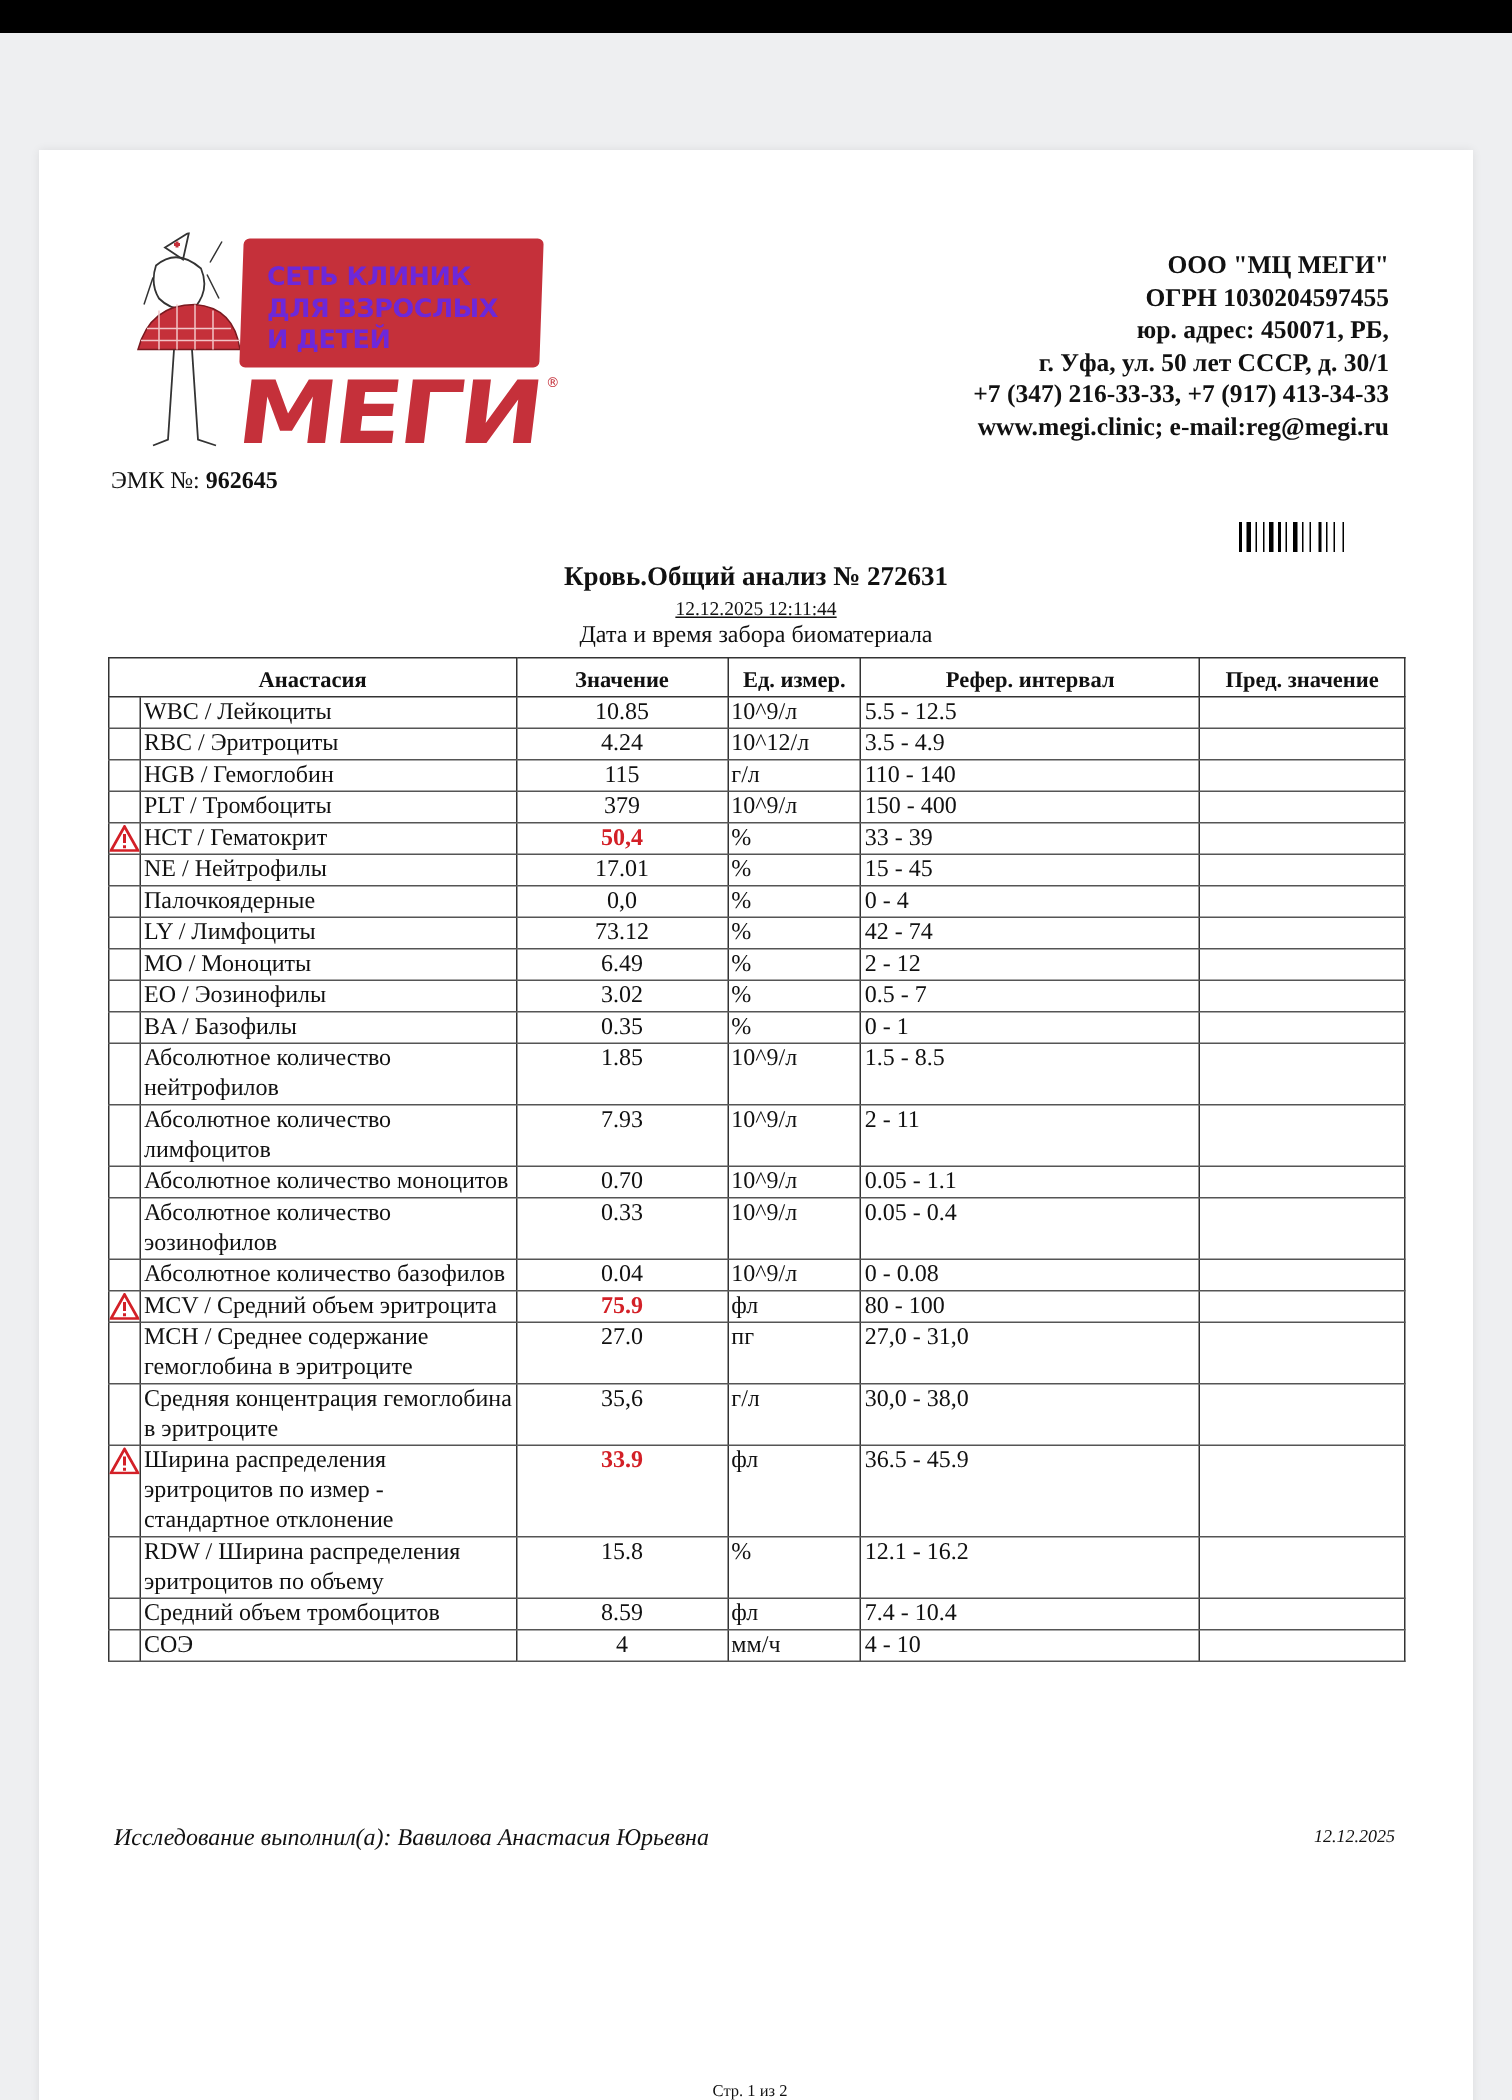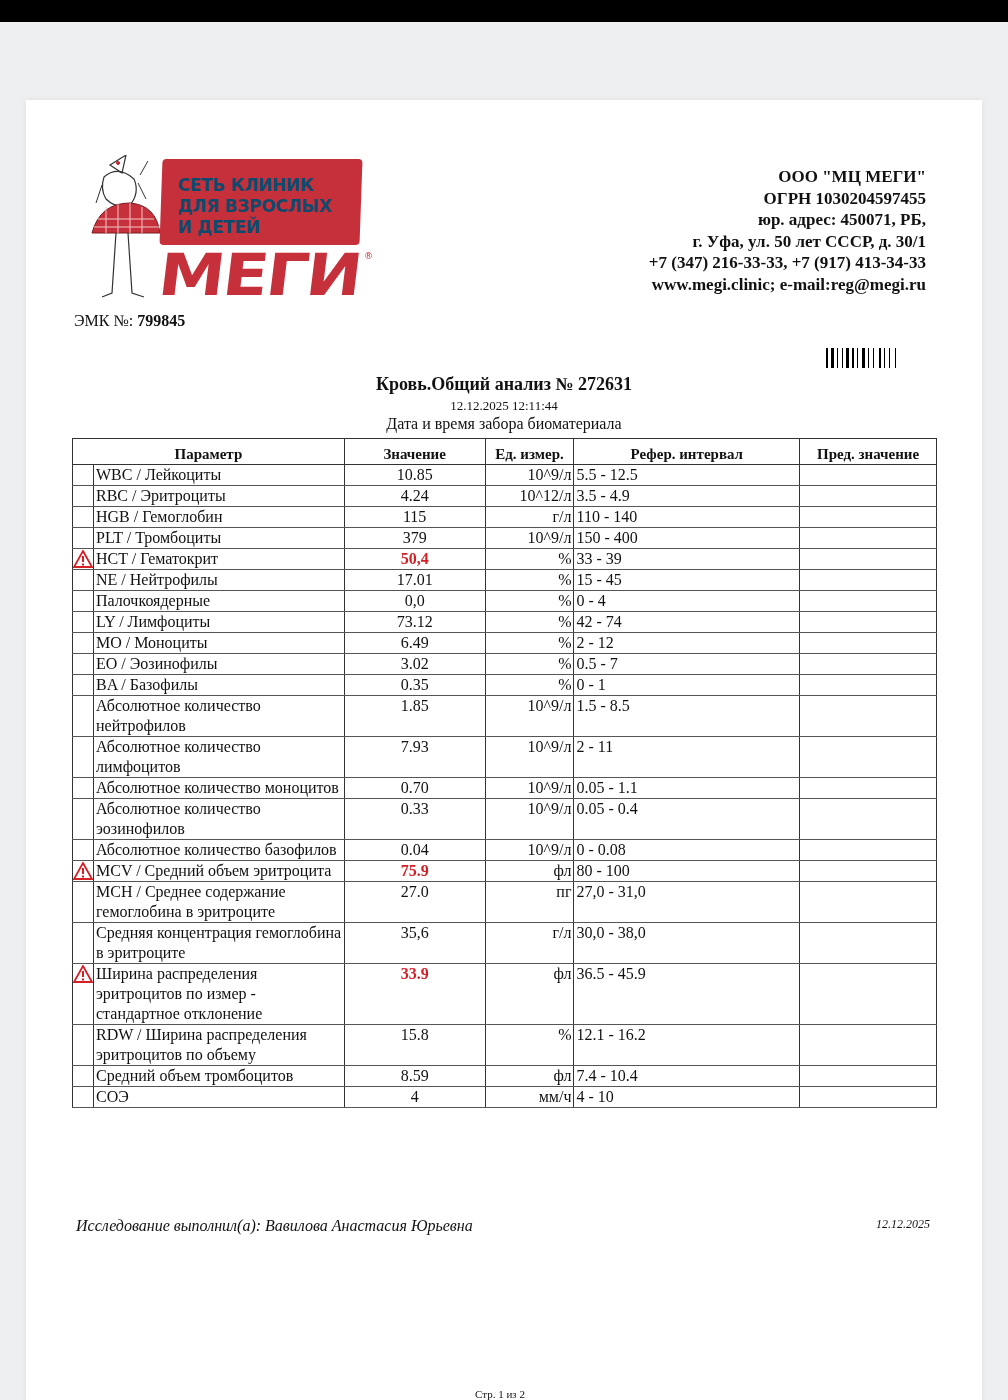--- a/index.html
+++ b/index.html
@@ -2,41 +2,41 @@
 <html><head>
 <meta charset="utf-8">
 <style>
   html,body{margin:0;padding:0;}
   body{width:1008px;height:1400px;background:#eeeff1;position:relative;overflow:hidden;font-family:"Liberation Serif",serif;color:#111;}
   .topbar{position:absolute;left:0;top:0;width:1008px;height:22px;background:#000;}
   .page{position:absolute;left:26px;top:100px;width:956px;height:1310px;background:#fff;box-shadow:0 0 6px rgba(0,0,0,0.08);}
   
   .logo{position:absolute;left:56px;top:55px;width:290px;height:150px;}
   .logo-box{position:absolute;left:79px;top:4px;width:200px;height:86px;background:#c5303a;transform:skewX(-2deg);border-radius:4px;}
-  .logo-tag{position:absolute;left:96px;top:20px;color:#0c4a6e;font-family:"DejaVu Sans",sans-serif;font-weight:bold;font-size:17px;line-height:21px;letter-spacing:-0.3px;}
+  .logo-tag{position:absolute;left:96px;top:20px;color:#6d28d9;font-family:"DejaVu Sans",sans-serif;font-weight:bold;font-size:17px;line-height:21px;letter-spacing:-0.3px;}
   .logo-brand{position:absolute;left:77px;top:90px;color:#c5303a;font-family:"DejaVu Sans",sans-serif;font-weight:900;font-size:58px;line-height:60px;letter-spacing:-2px;transform:scaleX(1.15) skewX(-6deg);transform-origin:left;}
   .logo-reg{position:absolute;left:282px;top:96px;color:#c5303a;font-size:9px;font-family:"DejaVu Sans",sans-serif;}
   .emk{position:absolute;left:48px;top:212px;font-size:16px;}
   .emk b{font-weight:bold;}
   
   .org{position:absolute;right:56px;top:66px;text-align:right;font-weight:bold;font-size:17px;line-height:21.5px;}
   .barcode{position:absolute;left:800px;top:248px;height:20px;display:flex;gap:1px;align-items:stretch;}
   .barcode span{display:block;background:#000;}
   .title{position:absolute;left:0;width:956px;top:274px;text-align:center;font-weight:bold;font-size:18px;}
-  .sub-date{position:absolute;left:0;width:956px;top:298px;text-align:center;font-size:13px;}
+  .sub-date{position:absolute;left:0;width:956px;top:298px;text-align:center;font-size:13px;text-decoration:underline;}
   .sub-label{position:absolute;left:0;width:956px;top:315px;text-align:center;font-size:16px;}
   
   table{position:absolute;left:46px;top:338px;width:865px;border-collapse:collapse;font-size:16px;}
   td,th{border:1.5px solid #333;padding:0 2px;vertical-align:top;line-height:20px;}
   th{font-weight:bold;font-size:15px;height:22px;vertical-align:bottom;padding-top:3px;}
   td.flag{width:20px;padding:0;border-right:1.5px solid #333;border-left:1.5px solid #333;}
   th.param{text-align:center;}
   td.name{width:246px;padding-left:2px;}
   td.val{width:136px;text-align:center;margin-top:11px;}
-  td.unit{width:84px;text-align:right;}
+  td.unit{width:84px;text-align:left;}
   td.ref{width:221px;}
   td.prev{width:132px;}
   tr.body-row td{border-top:1.5px solid #555;border-bottom:1.5px solid #555;}
   td.flag{border-top:none;border-bottom:none;}
   .abn{color:#d32027;font-weight:bold;}
   .warn{display:block;width:20px;height:18px;margin-top:1px;}
   .footer-left{position:absolute;left:50px;top:1117px;font-style:italic;font-size:16px;}
   .footer-right{position:absolute;right:52px;top:1117px;font-style:italic;font-size:12px;}
   .pager{position:absolute;left:0;width:948px;top:1288px;text-align:center;font-size:11px;}
 </style>
@@ -62,21 +62,21 @@
       <div>СЕТЬ КЛИНИК</div>
       <div>ДЛЯ ВЗРОСЛЫХ</div>
       <div>И ДЕТЕЙ</div>
     </div>
     <div class="logo-brand">МЕГИ</div>
     <div class="logo-reg">®</div>
   </div>
 
   <div class="emk">
     <span>ЭМК №:</span>
-    <b>799845</b>
+    <b>962645</b>
   </div>
 
   <div class="org">
     <div>ООО "МЦ МЕГИ"</div>
     <div>ОГРН 1030204597455</div>
     <div>юр. адрес: 450071, РБ,</div>
     <div>г. Уфа, ул. 50 лет СССР, д. 30/1</div>
     <div>+7 (347) 216-33-33, +7 (917) 413-34-33</div>
     <div>www.megi.clinic; e-mail:reg@megi.ru</div>
   </div>
@@ -112,21 +112,21 @@
       <span style="width: 2px; background: rgb(255, 255, 255);"></span>
     </div>
 
   <div class="title">Кровь.Общий анализ № 272631</div>
   <div class="sub-date">12.12.2025 12:11:44</div>
   <div class="sub-label">Дата и время забора биоматериала</div>
 
   <table>
     <thead>
       <tr>
-        <th class="param" colspan="2">Параметр</th>
+        <th class="param" colspan="2">Анастасия</th>
         <th>Значение</th>
         <th>Ед. измер.</th>
         <th>Рефер. интервал</th>
         <th>Пред. значение</th>
       </tr>
     </thead>
     <tbody id="tbody">
         <tr class="body-row">
           <td class="flag"></td>
           <td class="name">WBC / Лейкоциты</td>

